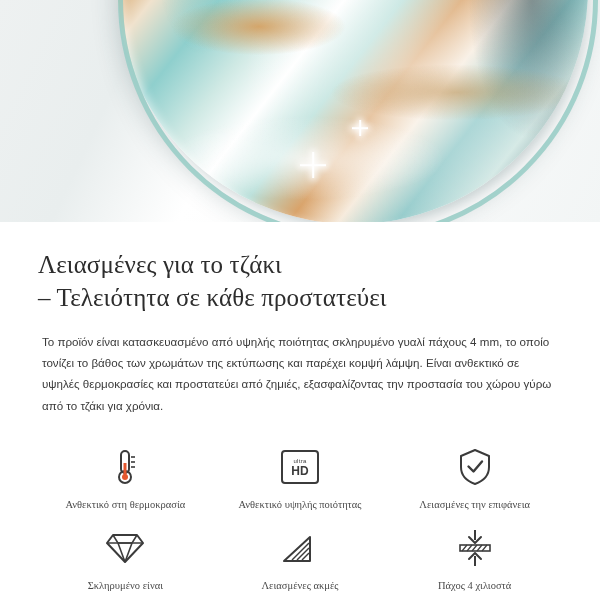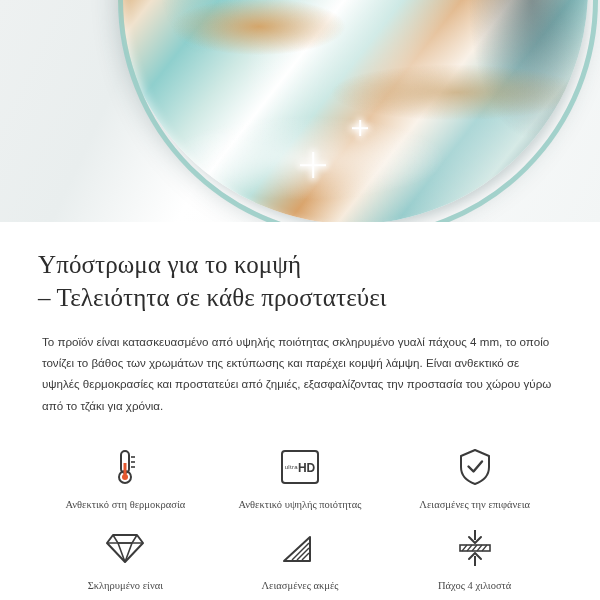--- a/index.html
+++ b/index.html
@@ -158,20 +158,21 @@
     color: #4a4a4a;
     line-height: 1.25;
   }
 
   .hd-badge {
     border: 2px solid #3b3b3b;
     border-radius: 4px;
     width: 34px;
     height: 30px;
     display: flex;
+    flex-direction: column;
     align-items: center;
     justify-content: center;
     line-height: 1;
   }
   .hd-badge .ultra {
     font-family: "Liberation Sans", sans-serif;
     font-size: 6px;
     letter-spacing: 0.3px;
     color: #3b3b3b;
   }
@@ -193,21 +194,21 @@
     <div class="slab">
       <div class="slab-veins"></div>
     </div>
     <div class="slab-edge"></div>
     <div class="sparkle s1"></div>
     <div class="sparkle s2"></div>
   </div>
 
   <div class="content">
     <h1 class="title">
-      <span class="line">Υπόστρωμα για το κομψή</span>
+      <span class="line">Λειασμένες για το τζάκι</span>
       <span class="line">– Τελειότητα σε κάθε προστατεύει</span>
     </h1>
     <p class="body-text">Το προϊόν είναι κατασκευασμένο από υψηλής ποιότητας σκληρυμένο γυαλί πάχους 4 mm, το οποίο τονίζει το βάθος των χρωμάτων της εκτύπωσης και παρέχει κομψή λάμψη. Είναι ανθεκτικό σε υψηλές θερμοκρασίες και προστατεύει από ζημιές, εξασφαλίζοντας την προστασία του χώρου γύρω από το τζάκι για χρόνια.</p>
 
     <div class="features">
 
       <div class="feature">
         <div class="feature-icon">
           <svg width="30" height="40" viewBox="0 0 30 40" aria-hidden="true">
             <rect x="11" y="4" width="8" height="22" rx="4" fill="none" stroke="#3b3b3b" stroke-width="2"></rect>

